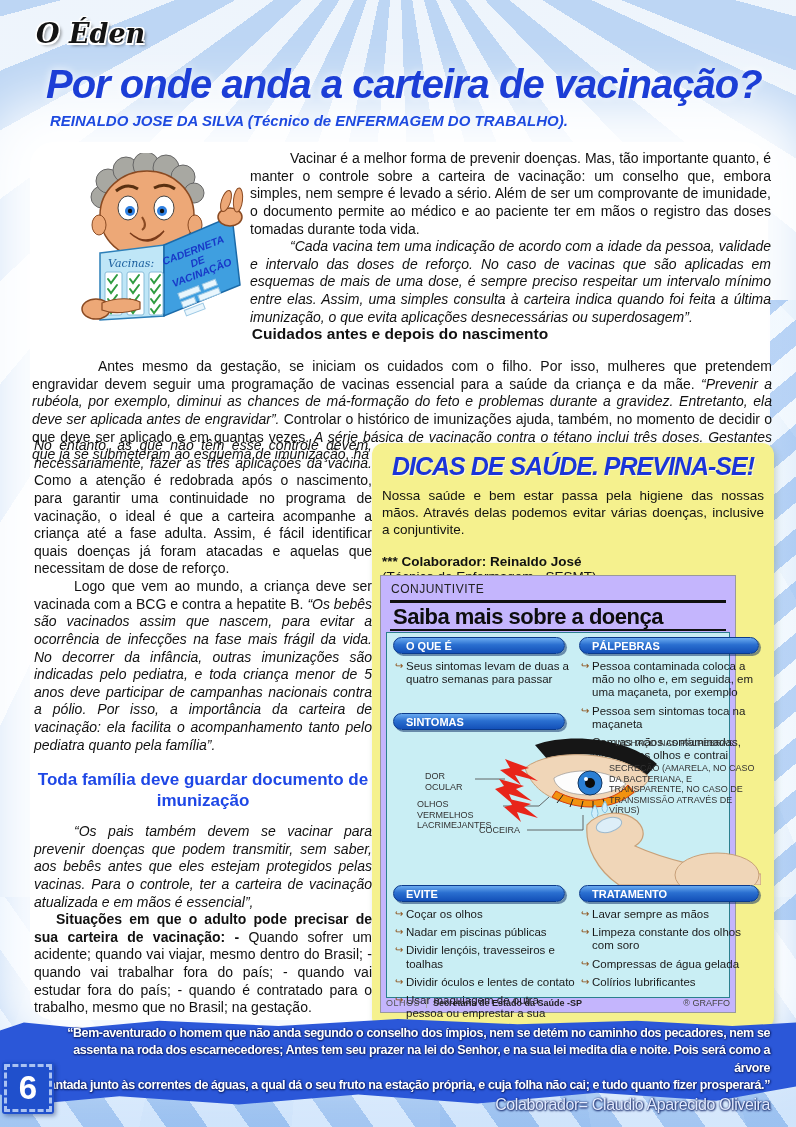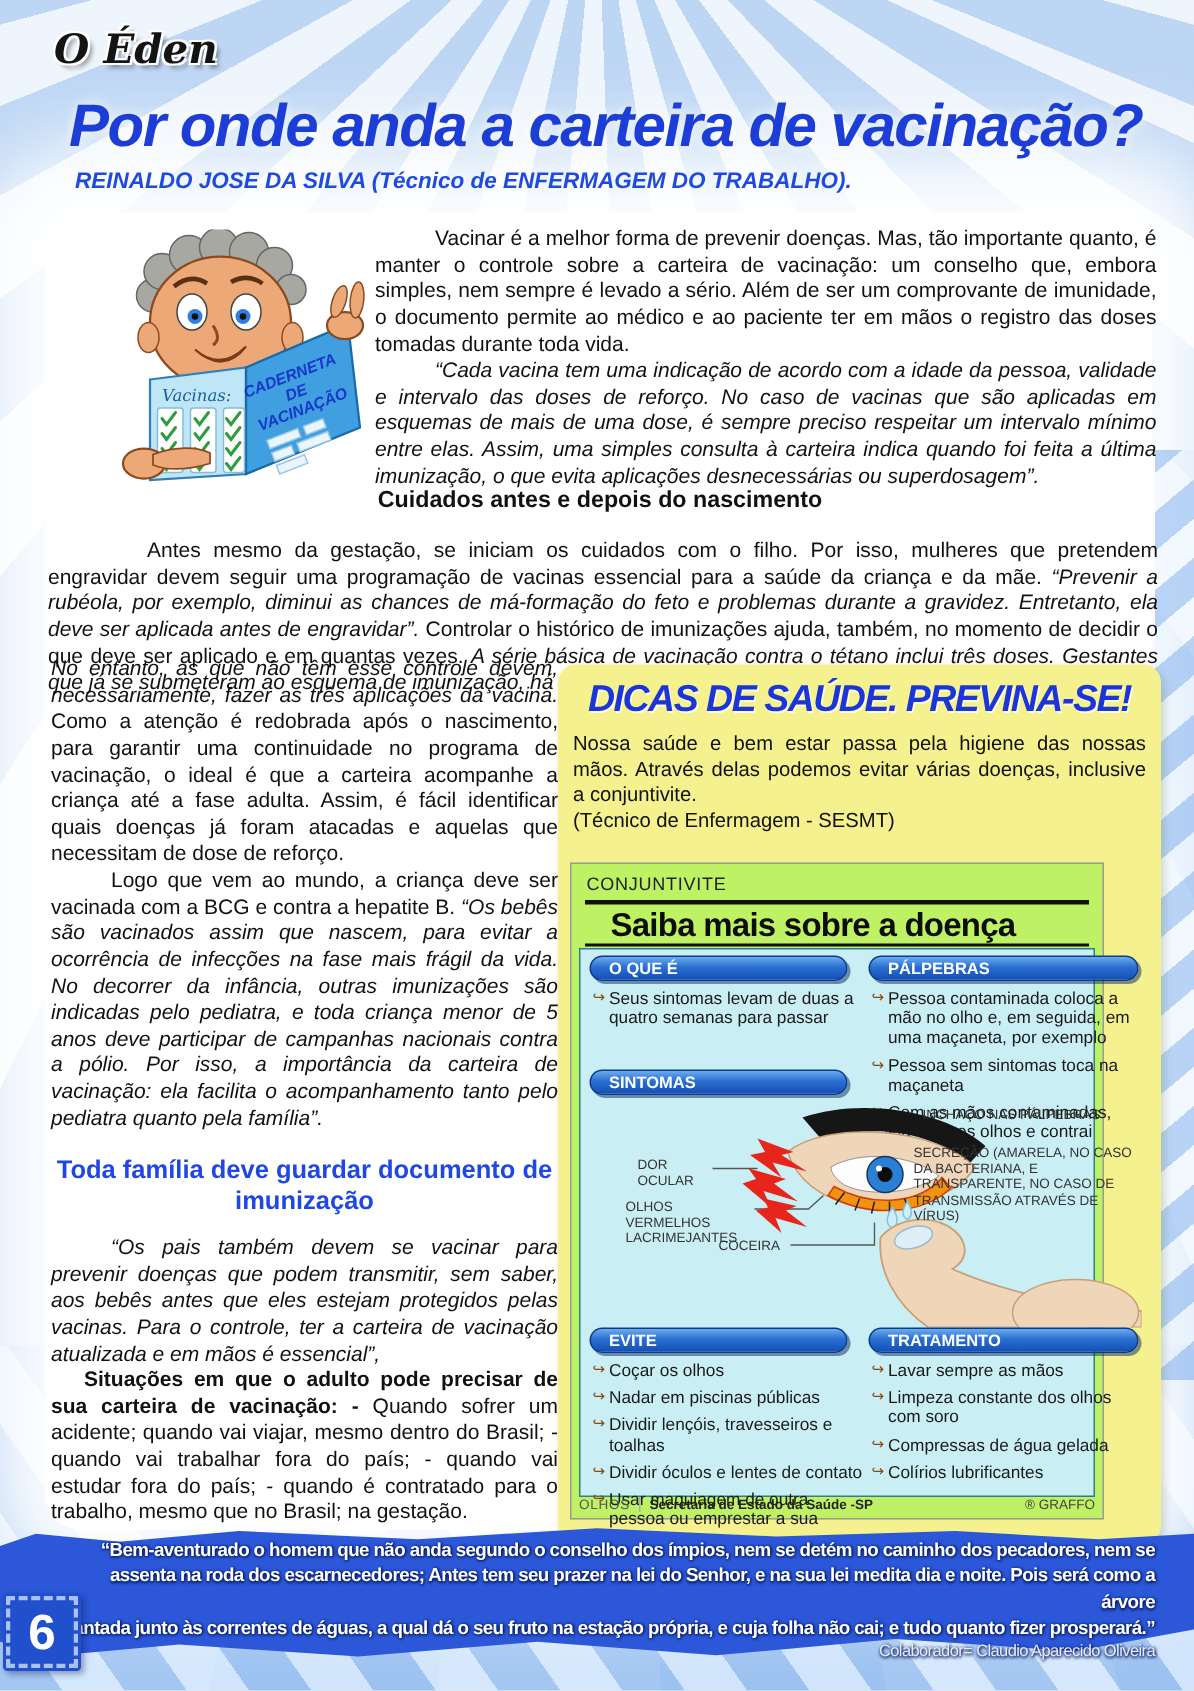--- a/index.html
+++ b/index.html
@@ -45,25 +45,25 @@
   .leftcol .p4{text-indent:22px;}
   
   .ypanel{left:372px;top:443px;width:402px;height:586px;background:#f5f18e;border-radius:12px;
     box-shadow:2px 3px 6px rgba(90,110,60,.25);}
   .dicas-head{margin:9px 4px 0 4px;text-align:center;font-size:25px;font-weight:bold;color:#1b35d8;
     letter-spacing:-1px;text-shadow:1px 1px 0 rgba(255,255,255,.7);font-style:italic;}
   .dicas-intro{margin:7px 10px 0 10px;font-size:13.5px;line-height:1.25;color:#111;text-align:justify;}
   .collab1{margin:15px 10px 0 10px;font-size:13.5px;font-weight:bold;color:#111;}
   .collab2{margin:0 10px;font-size:13.5px;color:#111;}
   
-  .infobox{position:absolute;left:8px;top:132px;width:356px;height:438px;background:#bef264;
+  .infobox{position:absolute;left:8px;top:132px;width:356px;height:438px;background:#c4b5fd;
     border:1px solid #9a9a9a;box-sizing:border-box;}
   .ig-tag{position:absolute;left:10px;top:6px;font-size:12px;letter-spacing:.5px;color:#222;}
   .ig-rule1{position:absolute;left:9px;right:9px;top:24px;height:3px;background:#101010;}
-  .ig-title{position:absolute;left:26px;top:28px;font-size:22px;font-weight:bold;color:#0d0d0d;letter-spacing:-.5px;}
+  .ig-title{position:absolute;left:12px;top:28px;font-size:22px;font-weight:bold;color:#0d0d0d;letter-spacing:-.5px;}
   .ig-rule2{position:absolute;left:9px;right:9px;top:53px;height:2px;background:#101010;}
   .ig-cyan{position:absolute;left:5px;right:5px;top:56px;height:366px;background:#c9eef4;
     border:1px solid #2b7f8e;box-sizing:border-box;}
   .pill{position:absolute;height:17px;border-radius:9px;box-sizing:border-box;
     background:linear-gradient(180deg,#6aabf0 0%,#2a6fd0 45%,#1350b8 100%);
     border:1px solid #0b3a8c;box-shadow:2px 2px 0 rgba(8,40,96,.5);
     color:#fff;font-weight:bold;font-size:11px;padding:2px 0 0 12px;}
   .blist{position:absolute;font-size:11.5px;line-height:1.15;color:#1a1a1a;}
   .bi{display:flex;margin-bottom:5px;}
   .bico{flex:0 0 11px;color:#8a4a10;font-size:10px;line-height:1.1;}
@@ -77,21 +77,21 @@
   .fonte .fs{font-weight:bold;color:#222;}
   .fonte .sp{flex:1;}
   .fonte .cr{color:#444;}
   
   .band{left:0;top:1018px;width:796px;height:90px;background:#2b57d8;
     clip-path:polygon(0 14%,3% 5%,10% 11%,20% 3%,35% 9%,50% 1%,65% 7%,80% 3%,92% 9%,100% 5%,
                       100% 76%,90% 92%,75% 83%,60% 95%,45% 85%,30% 96%,15% 87%,5% 95%,0 85%);}
   .band-inner{position:absolute;left:38px;right:26px;top:7px;text-align:right;color:#fff;
     font-size:12.5px;font-weight:bold;line-height:1.38;letter-spacing:-.4px;
     text-shadow:0 1px 2px #06185e,1px 0 2px #06185e;}
-  .band-collab{font-size:11px;font-weight:normal;color:#e4ecff;}
+  .band-collab{font-size:16px;font-weight:normal;color:#e4ecff;}
   .stamp{left:2px;top:1062px;width:52px;height:52px;background:#2050cc;border-radius:3px;
     outline:3px dashed #aac2f2;outline-offset:-5px;display:flex;align-items:center;justify-content:center;
     color:#fff;font-size:33px;font-weight:bold;box-shadow:2px 2px 4px rgba(10,30,90,.4);}
 </style>
 </head>
 <body>
 
 <div class="bg-base"></div>
 <div class="bg-rays"></div>
 <div class="bg-stripes"></div>
@@ -183,20 +183,21 @@
   <p class="p1"><span class="it">No entanto, as que não têm esse controle devem, necessariamente, fazer as três aplicações da vacina.</span><span> Como a atenção é redobrada após o nascimento, para garantir uma continuidade no programa de vacinação, o ideal é que a carteira acompanhe a criança até a fase adulta. Assim, é fácil identificar quais doenças já foram atacadas e aquelas que necessitam de dose de reforço.</span></p>
   <p class="p2"><span>Logo que vem ao mundo, a criança deve ser vacinada com a BCG e contra a hepatite B. </span><span class="it">“Os bebês são vacinados assim que nascem, para evitar a ocorrência de infecções na fase mais frágil da vida. No decorrer da infância, outras imunizações são indicadas pelo pediatra, e toda criança menor de 5 anos deve participar de campanhas nacionais contra a pólio. Por isso, a importância da carteira de vacinação: ela facilita o acompanhamento tanto pelo pediatra quanto pela família”.</span></p>
   <p class="lc-head">Toda família deve guardar documento de imunização</p>
   <p class="p3">“Os pais também devem se vacinar para prevenir doenças que podem transmitir, sem saber, aos bebês antes que eles estejam protegidos pelas vacinas. Para o controle, ter a carteira de vacinação atualizada e em mãos é essencial”,</p>
   <p class="p4"><span class="bd">Situações em que o adulto pode precisar de sua carteira de vacinação: -</span><span> Quando sofrer um acidente; quando vai viajar, mesmo dentro do Brasil; - quando vai trabalhar fora do país; - quando vai estudar fora do país; - quando é contratado para o trabalho, mesmo que no Brasil; na gestação.</span></p>
 </div>
 
 <div class="abs ypanel">
   <div class="dicas-head">DICAS  DE SAÚDE. PREVINA-SE!</div>
   <div class="dicas-intro">Nossa saúde e bem estar passa pela higiene das nossas mãos. Através delas podemos evitar várias doenças, inclusive a conjuntivite.</div>
+  <div class="collab1">*** Colaborador: Reinaldo José</div>
   <div class="collab2">(Técnico de Enfermagem - SESMT)</div>
 
   <div class="infobox">
     <div class="ig-tag">CONJUNTIVITE</div>
     <div class="ig-rule1"></div>
     <div class="ig-title">Saiba mais sobre a doença</div>
     <div class="ig-rule2"></div>
 
     <div class="ig-cyan">
       <div class="pill" style="left:6px;top:4px;width:172px;">O QUE É</div>

